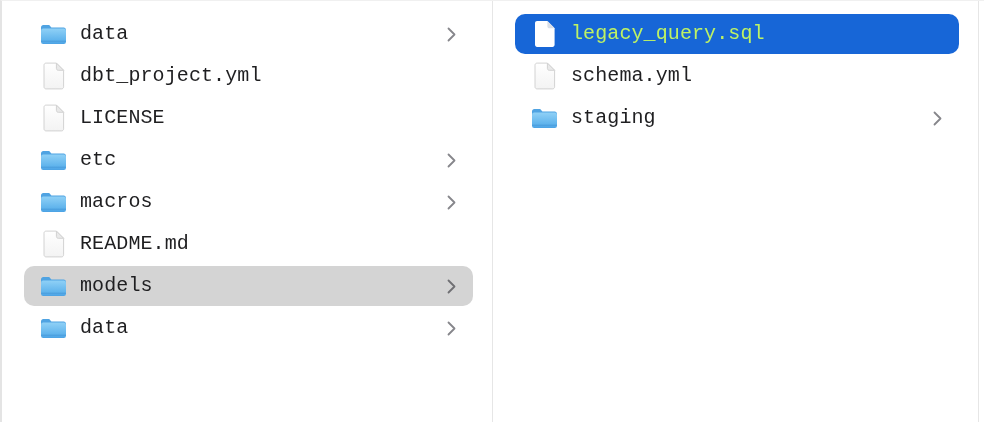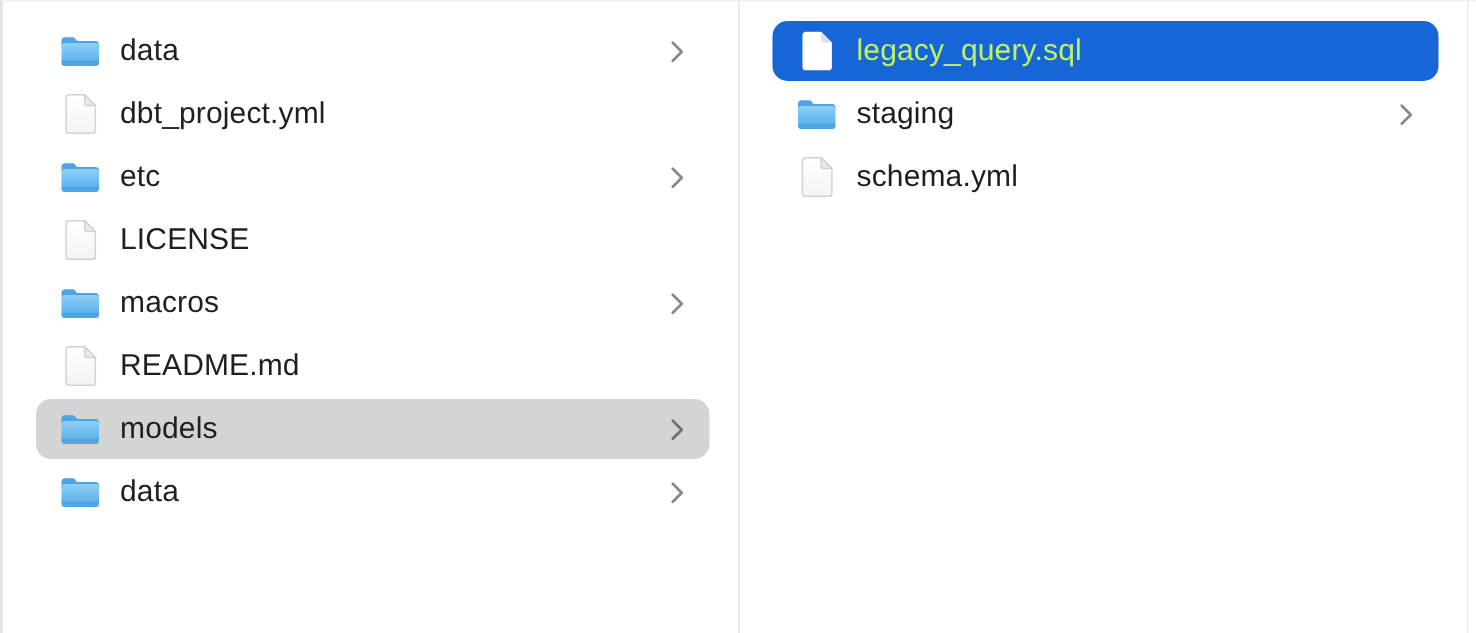--- a/index.html
+++ b/index.html
@@ -48,20 +48,21 @@
     justify-content: center;
     flex: 0 0 auto;
   }
   .label {
     margin-left: 13px;
     font-size: 20px;
     line-height: 1;
     color: #1f1f21;
     white-space: nowrap;
     letter-spacing: 0.1px;
+    font-family: Liberation Mono, monospace;
   }
   .spacer { flex: 1; }
   .chev {
     width: 11px;
     height: 17px;
     flex: 0 0 auto;
     display: flex;
     align-items: center;
   }
   .row.sel-secondary .chev path { stroke: #6f6f73; }
@@ -116,45 +117,20 @@
 
     </span>
     <span class="label">dbt_project.yml</span>
     <span class="spacer"></span>
     <span class="chev" style="visibility: hidden;">
       <svg width="11" height="17" viewBox="0 0 11 17">
         <path d="M2.5 2.5 L8.5 8.5 L2.5 14.5" fill="none" stroke="#86868b" stroke-width="1.8" stroke-linecap="round" stroke-linejoin="round"></path>
       </svg>
     </span>
   </div>
-      <div class="row folder">
-    <span class="icon-box">
-
-      <svg class="icon-folder" width="27" height="22" viewBox="0 0 27 22" style="display: block;">
-        <defs>
-          <linearGradient id="fg" x1="0" y1="0" x2="0" y2="1">
-            <stop offset="0" stop-color="#8fd0f6"></stop>
-            <stop offset="0.75" stop-color="#5fb3ec"></stop>
-            <stop offset="1" stop-color="#4ba2e4"></stop>
-          </linearGradient>
-        </defs>
-        <path d="M1 4.2 C1 2.9 2 1.9 3.3 1.9 H9.2 L11.4 4.4 H23.7 C25 4.4 26 5.4 26 6.7 V8 H1 Z" fill="#4fa3e2"></path>
-        <rect x="1" y="5.6" width="25" height="15.4" rx="2.2" fill="url(#fg)"></rect>
-        <rect x="1" y="17.6" width="25" height="1.4" fill="#4697d8" opacity="0.55"></rect>
-      </svg>
-
-    </span>
-    <span class="label">etc</span>
-    <span class="spacer"></span>
-    <span class="chev" style="visibility: visible;">
-      <svg width="11" height="17" viewBox="0 0 11 17">
-        <path d="M2.5 2.5 L8.5 8.5 L2.5 14.5" fill="none" stroke="#86868b" stroke-width="1.8" stroke-linecap="round" stroke-linejoin="round"></path>
-      </svg>
-    </span>
-  </div>
       <div class="row file">
     <span class="icon-box">
 
       <svg class="icon-file" width="23" height="28" viewBox="0 0 23 28">
         <defs>
           <linearGradient id="pg" x1="0" y1="0" x2="0" y2="1">
             <stop offset="0" stop-color="#ffffff"></stop>
             <stop offset="1" stop-color="#f3f3f3"></stop>
           </linearGradient>
         </defs>
@@ -181,20 +157,45 @@
             <stop offset="0.75" stop-color="#5fb3ec"></stop>
             <stop offset="1" stop-color="#4ba2e4"></stop>
           </linearGradient>
         </defs>
         <path d="M1 4.2 C1 2.9 2 1.9 3.3 1.9 H9.2 L11.4 4.4 H23.7 C25 4.4 26 5.4 26 6.7 V8 H1 Z" fill="#4fa3e2"></path>
         <rect x="1" y="5.6" width="25" height="15.4" rx="2.2" fill="url(#fg)"></rect>
         <rect x="1" y="17.6" width="25" height="1.4" fill="#4697d8" opacity="0.55"></rect>
       </svg>
 
     </span>
+    <span class="label">etc</span>
+    <span class="spacer"></span>
+    <span class="chev" style="visibility: visible;">
+      <svg width="11" height="17" viewBox="0 0 11 17">
+        <path d="M2.5 2.5 L8.5 8.5 L2.5 14.5" fill="none" stroke="#86868b" stroke-width="1.8" stroke-linecap="round" stroke-linejoin="round"></path>
+      </svg>
+    </span>
+  </div>
+      <div class="row folder">
+    <span class="icon-box">
+
+      <svg class="icon-folder" width="27" height="22" viewBox="0 0 27 22" style="display: block;">
+        <defs>
+          <linearGradient id="fg" x1="0" y1="0" x2="0" y2="1">
+            <stop offset="0" stop-color="#8fd0f6"></stop>
+            <stop offset="0.75" stop-color="#5fb3ec"></stop>
+            <stop offset="1" stop-color="#4ba2e4"></stop>
+          </linearGradient>
+        </defs>
+        <path d="M1 4.2 C1 2.9 2 1.9 3.3 1.9 H9.2 L11.4 4.4 H23.7 C25 4.4 26 5.4 26 6.7 V8 H1 Z" fill="#4fa3e2"></path>
+        <rect x="1" y="5.6" width="25" height="15.4" rx="2.2" fill="url(#fg)"></rect>
+        <rect x="1" y="17.6" width="25" height="1.4" fill="#4697d8" opacity="0.55"></rect>
+      </svg>
+
+    </span>
     <span class="label">macros</span>
     <span class="spacer"></span>
     <span class="chev" style="visibility: visible;">
       <svg width="11" height="17" viewBox="0 0 11 17">
         <path d="M2.5 2.5 L8.5 8.5 L2.5 14.5" fill="none" stroke="#86868b" stroke-width="1.8" stroke-linecap="round" stroke-linejoin="round"></path>
       </svg>
     </span>
   </div>
       <div class="row file">
     <span class="icon-box">
@@ -280,45 +281,20 @@
       </svg>
     </span>
     <span class="label">legacy_query.sql</span>
     <span class="spacer"></span>
     <span class="chev" style="visibility: hidden;">
       <svg width="11" height="17" viewBox="0 0 11 17">
         <path d="M2.5 2.5 L8.5 8.5 L2.5 14.5" fill="none" stroke="#86868b" stroke-width="1.8" stroke-linecap="round" stroke-linejoin="round"></path>
       </svg>
     </span>
   </div>
-      <div class="row folder">
-    <span class="icon-box">
-
-      <svg class="icon-folder" width="27" height="22" viewBox="0 0 27 22" style="display: block;">
-        <defs>
-          <linearGradient id="fg" x1="0" y1="0" x2="0" y2="1">
-            <stop offset="0" stop-color="#8fd0f6"></stop>
-            <stop offset="0.75" stop-color="#5fb3ec"></stop>
-            <stop offset="1" stop-color="#4ba2e4"></stop>
-          </linearGradient>
-        </defs>
-        <path d="M1 4.2 C1 2.9 2 1.9 3.3 1.9 H9.2 L11.4 4.4 H23.7 C25 4.4 26 5.4 26 6.7 V8 H1 Z" fill="#4fa3e2"></path>
-        <rect x="1" y="5.6" width="25" height="15.4" rx="2.2" fill="url(#fg)"></rect>
-        <rect x="1" y="17.6" width="25" height="1.4" fill="#4697d8" opacity="0.55"></rect>
-      </svg>
-
-    </span>
-    <span class="label">staging</span>
-    <span class="spacer"></span>
-    <span class="chev" style="visibility: visible;">
-      <svg width="11" height="17" viewBox="0 0 11 17">
-        <path d="M2.5 2.5 L8.5 8.5 L2.5 14.5" fill="none" stroke="#86868b" stroke-width="1.8" stroke-linecap="round" stroke-linejoin="round"></path>
-      </svg>
-    </span>
-  </div>
       <div class="row file">
     <span class="icon-box">
 
       <svg class="icon-file" width="23" height="28" viewBox="0 0 23 28">
         <defs>
           <linearGradient id="pg" x1="0" y1="0" x2="0" y2="1">
             <stop offset="0" stop-color="#ffffff"></stop>
             <stop offset="1" stop-color="#f3f3f3"></stop>
           </linearGradient>
         </defs>
@@ -328,15 +304,40 @@
 
     </span>
     <span class="label">schema.yml</span>
     <span class="spacer"></span>
     <span class="chev" style="visibility: hidden;">
       <svg width="11" height="17" viewBox="0 0 11 17">
         <path d="M2.5 2.5 L8.5 8.5 L2.5 14.5" fill="none" stroke="#86868b" stroke-width="1.8" stroke-linecap="round" stroke-linejoin="round"></path>
       </svg>
     </span>
   </div>
+      <div class="row folder">
+    <span class="icon-box">
+
+      <svg class="icon-folder" width="27" height="22" viewBox="0 0 27 22" style="display: block;">
+        <defs>
+          <linearGradient id="fg" x1="0" y1="0" x2="0" y2="1">
+            <stop offset="0" stop-color="#8fd0f6"></stop>
+            <stop offset="0.75" stop-color="#5fb3ec"></stop>
+            <stop offset="1" stop-color="#4ba2e4"></stop>
+          </linearGradient>
+        </defs>
+        <path d="M1 4.2 C1 2.9 2 1.9 3.3 1.9 H9.2 L11.4 4.4 H23.7 C25 4.4 26 5.4 26 6.7 V8 H1 Z" fill="#4fa3e2"></path>
+        <rect x="1" y="5.6" width="25" height="15.4" rx="2.2" fill="url(#fg)"></rect>
+        <rect x="1" y="17.6" width="25" height="1.4" fill="#4697d8" opacity="0.55"></rect>
+      </svg>
+
+    </span>
+    <span class="label">staging</span>
+    <span class="spacer"></span>
+    <span class="chev" style="visibility: visible;">
+      <svg width="11" height="17" viewBox="0 0 11 17">
+        <path d="M2.5 2.5 L8.5 8.5 L2.5 14.5" fill="none" stroke="#86868b" stroke-width="1.8" stroke-linecap="round" stroke-linejoin="round"></path>
+      </svg>
+    </span>
+  </div>
     </div>
   <div class="col-rest"></div>
 </div>
 
 </body></html>

